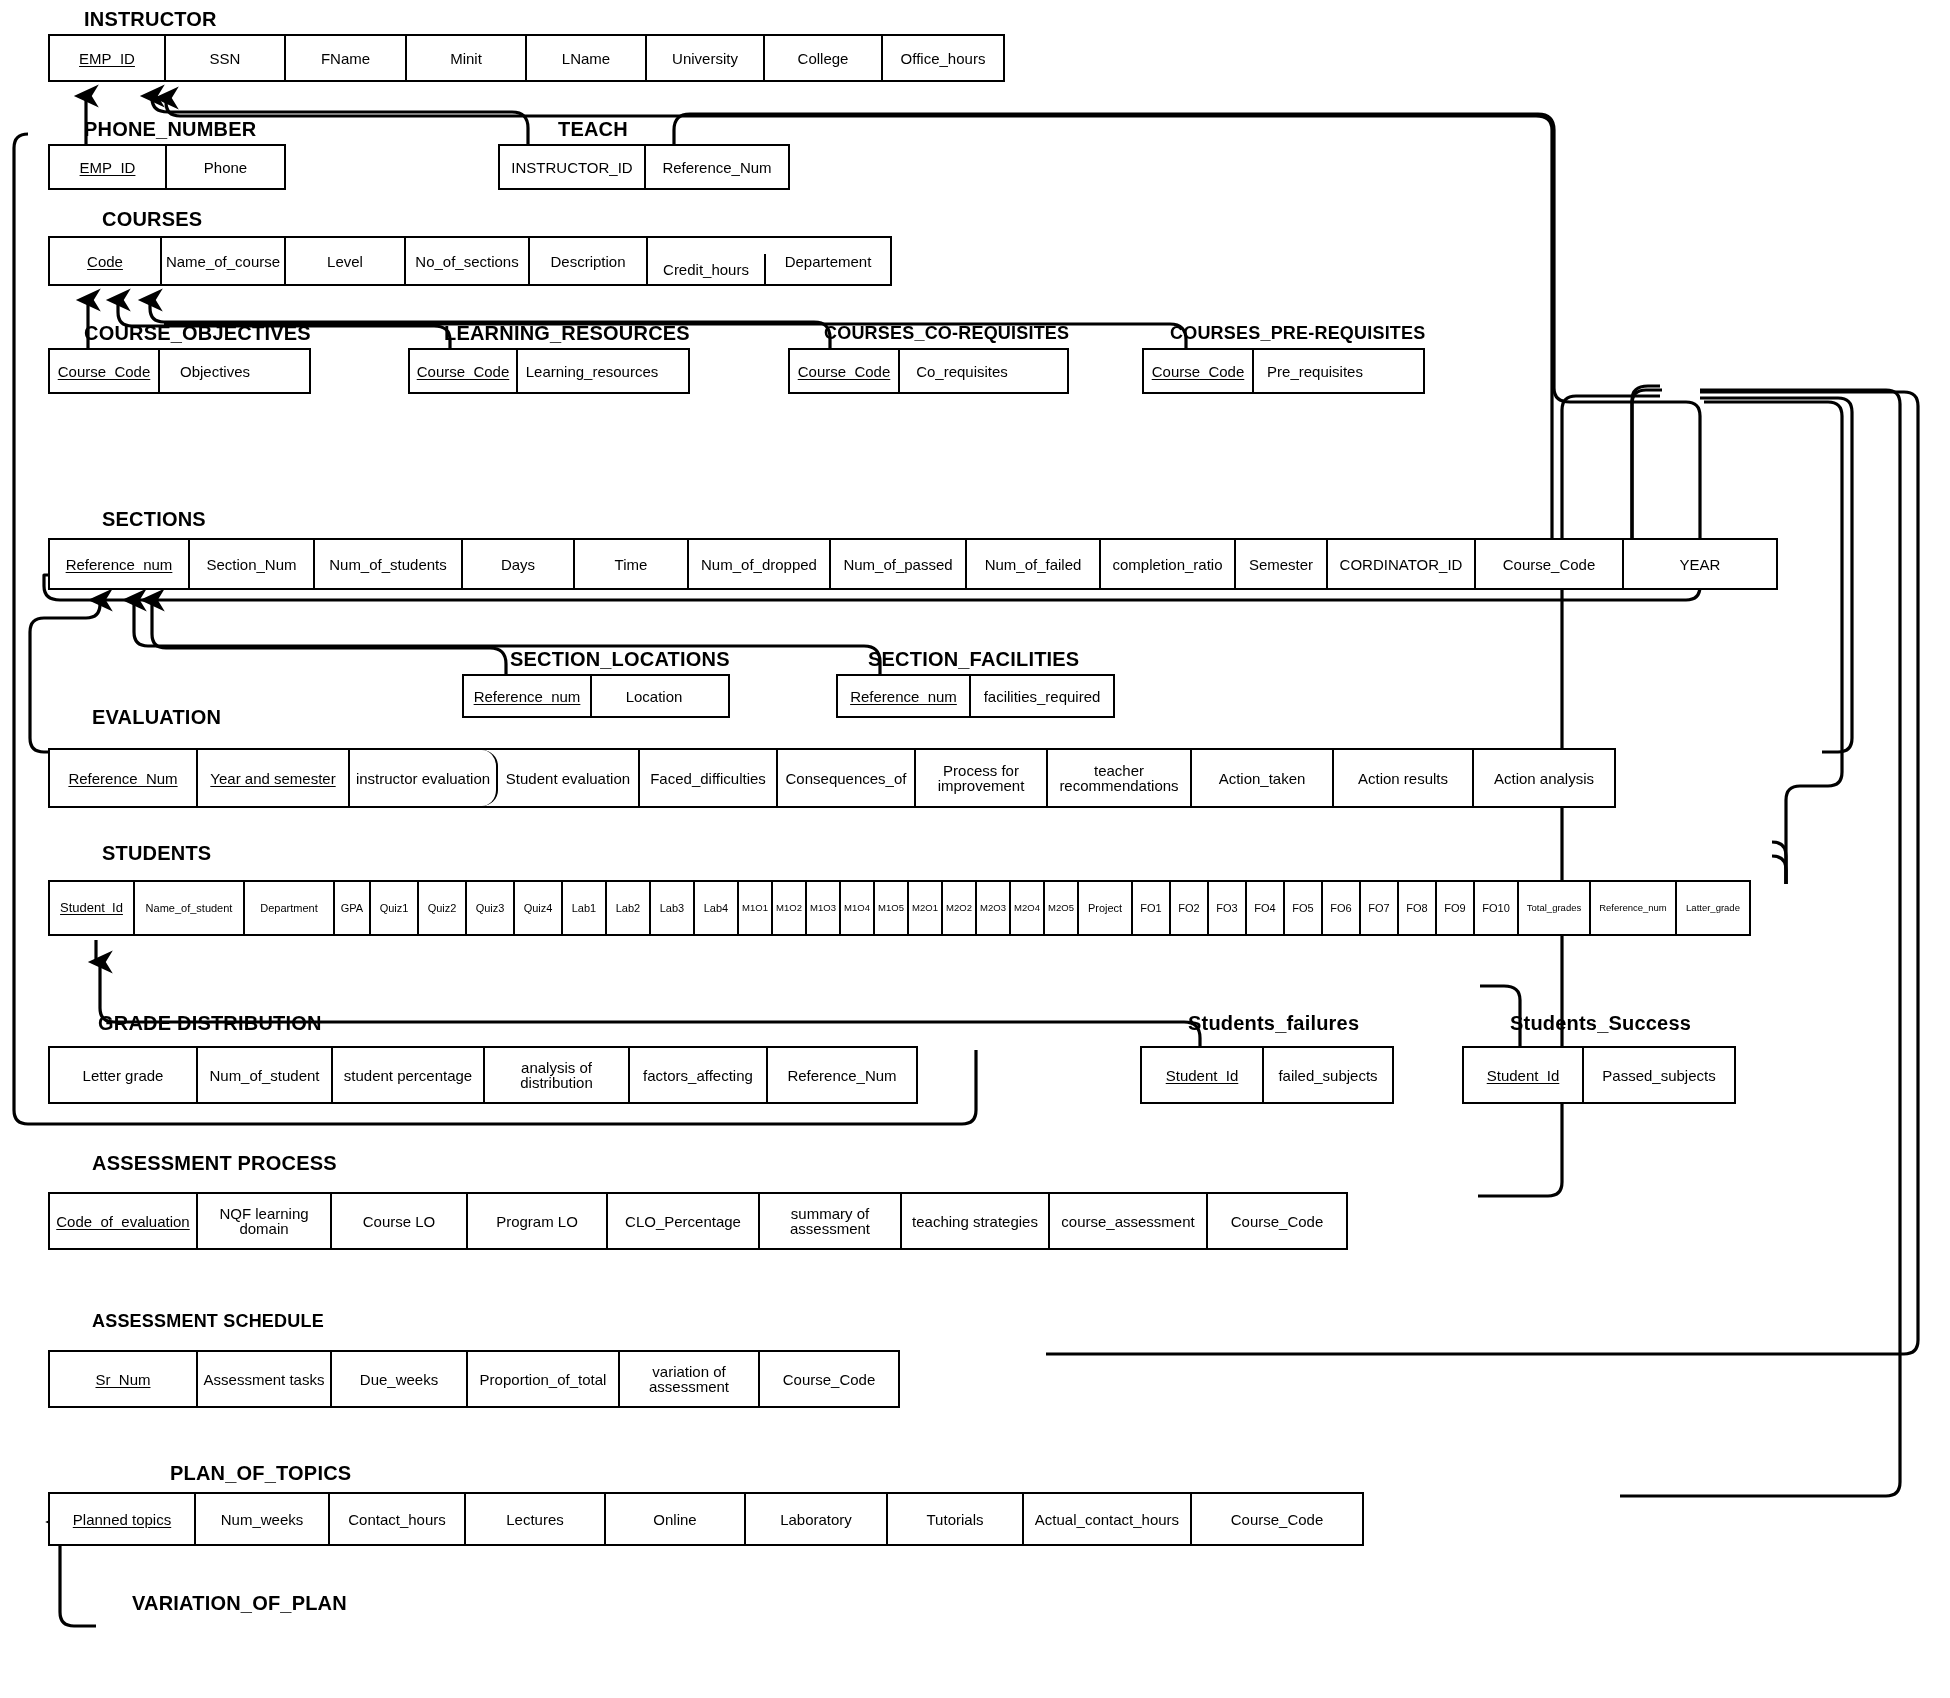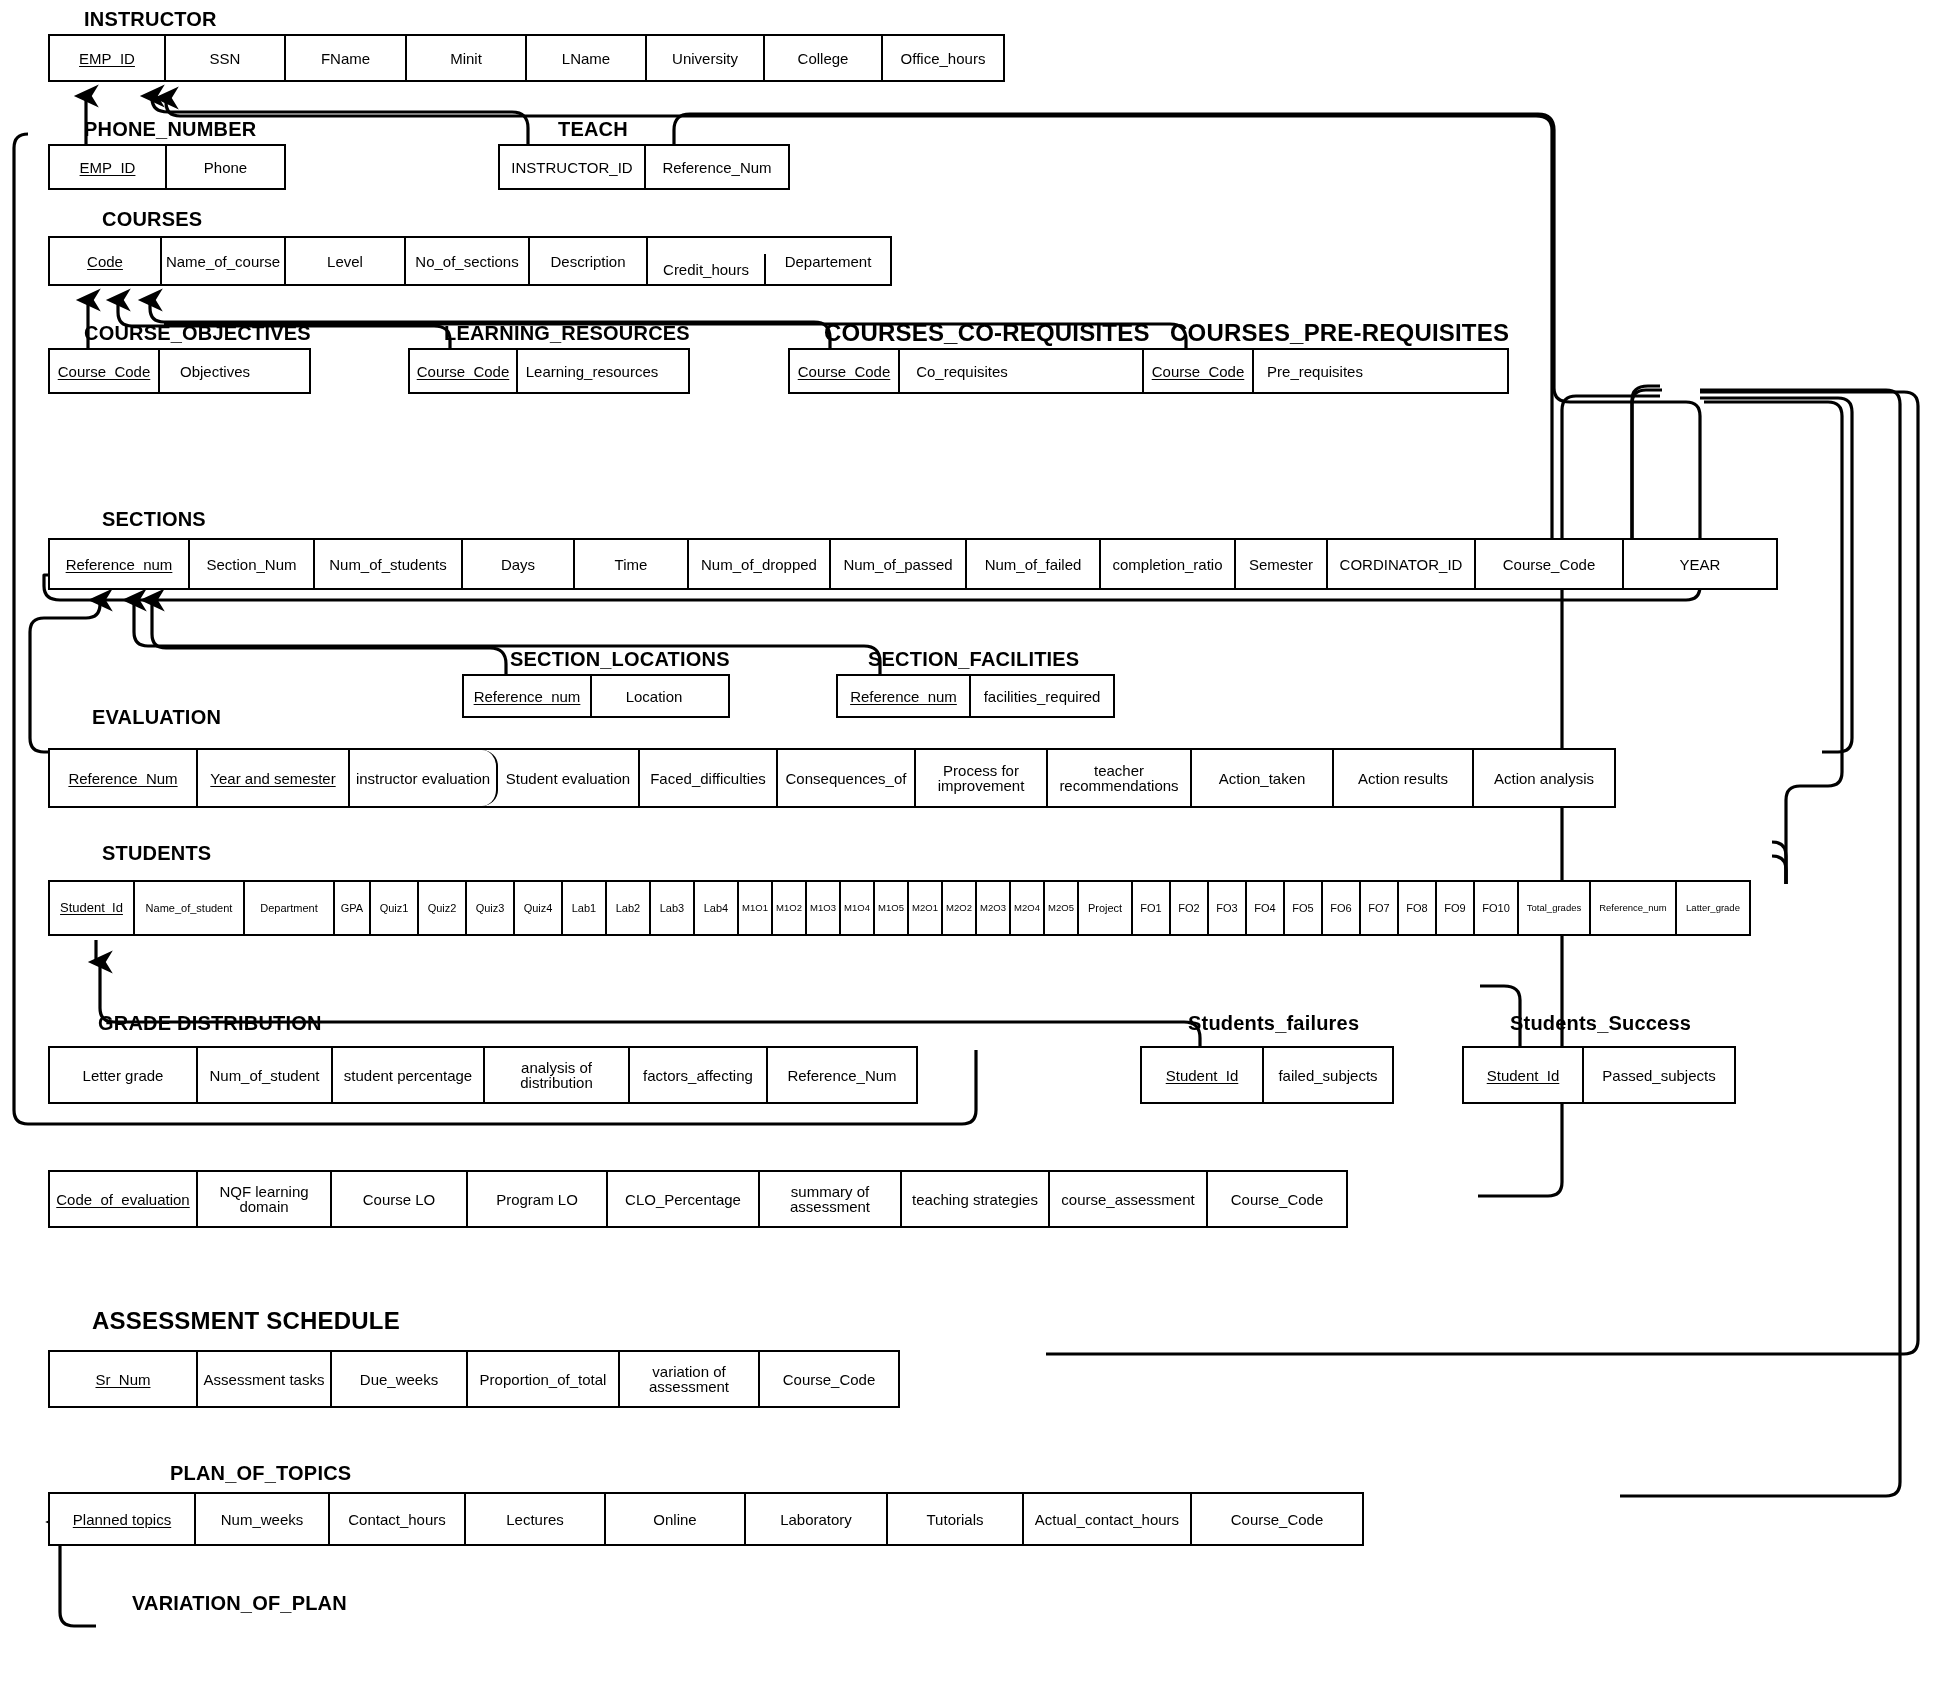--- a/index.html
+++ b/index.html
@@ -33,21 +33,21 @@
   }
   .ent-title {
     font-size: 20px;
     font-weight: 700;
     letter-spacing: .2px;
     white-space: nowrap;
     line-height: 22px;
     margin-bottom: 4px;
     padding-left: 2px;
   }
-  .ent-title.small { font-size: 24px; }
+  .ent-title.small { font-size: 18px; }
   .row {
     display: flex;
     border: 2.5px solid #000;
     background: #fff;
   }
   .cell {
     border-right: 2px solid #000;
     display: flex;
     align-items: center;
     justify-content: center;
@@ -316,20 +316,21 @@
         </div>
       </div>
       <div class="entity" style="left: 1462px; top: 1012px;">
         <div class="ent-title" style="margin-left: 46px;">Students_Success</div>
         <div class="row" style="height: 58px; margin-top: 12px;">
           <div class="cell pk" style="width: 120px; min-width: 120px;">Student_Id</div>
           <div class="cell" style="width: 150px; min-width: 150px;">Passed_subjects</div>
         </div>
       </div>
       <div class="entity" style="left: 48px; top: 1152px;">
+        <div class="ent-title" style="margin-left: 42px;">ASSESSMENT PROCESS</div>
         <div class="row" style="height: 58px; margin-top: 18px;">
           <div class="cell pk" style="width: 148px; min-width: 148px;">Code_of_evaluation</div>
           <div class="cell" style="width: 134px; min-width: 134px;">NQF learning domain</div>
           <div class="cell" style="width: 136px; min-width: 136px;">Course LO</div>
           <div class="cell" style="width: 140px; min-width: 140px;">Program LO</div>
           <div class="cell" style="width: 152px; min-width: 152px;">CLO_Percentage</div>
           <div class="cell" style="width: 142px; min-width: 142px;">summary of assessment</div>
           <div class="cell" style="width: 148px; min-width: 148px;">teaching strategies</div>
           <div class="cell" style="width: 158px; min-width: 158px;">course_assessment</div>
           <div class="cell" style="width: 138px; min-width: 138px;">Course_Code</div>

